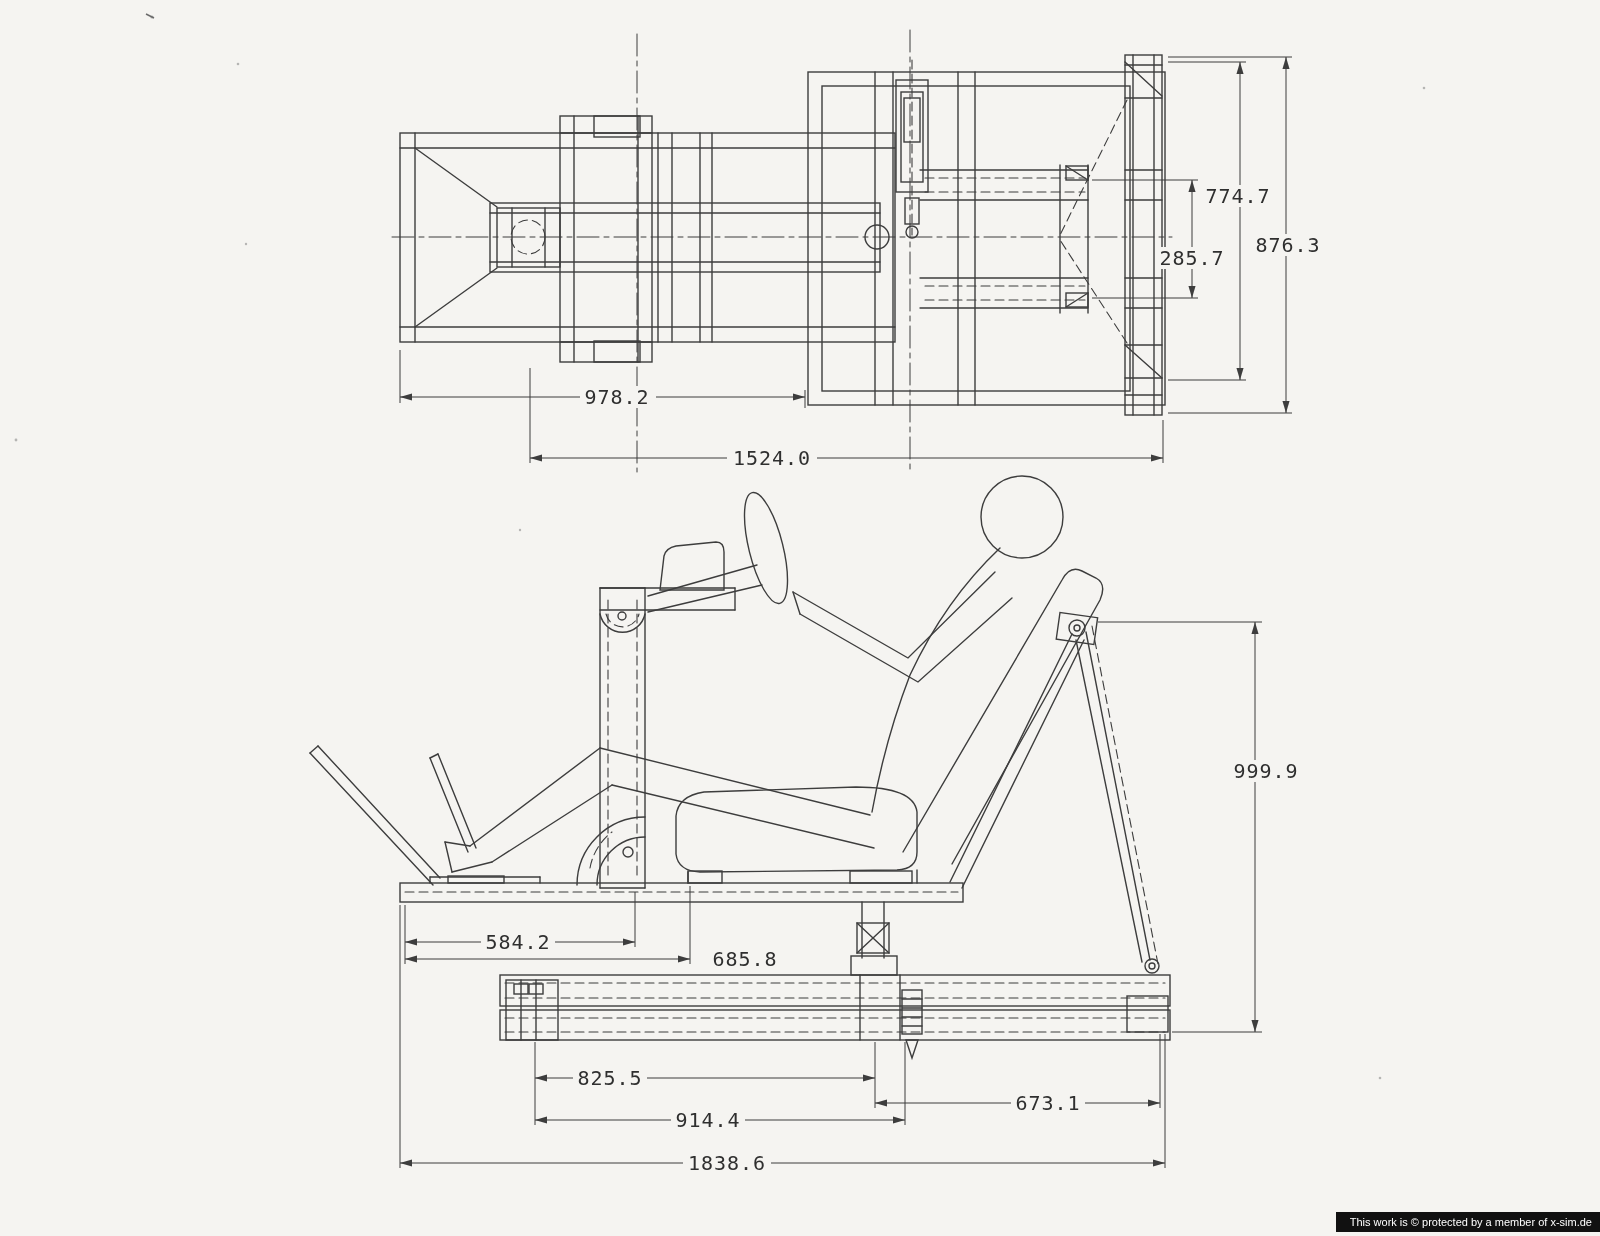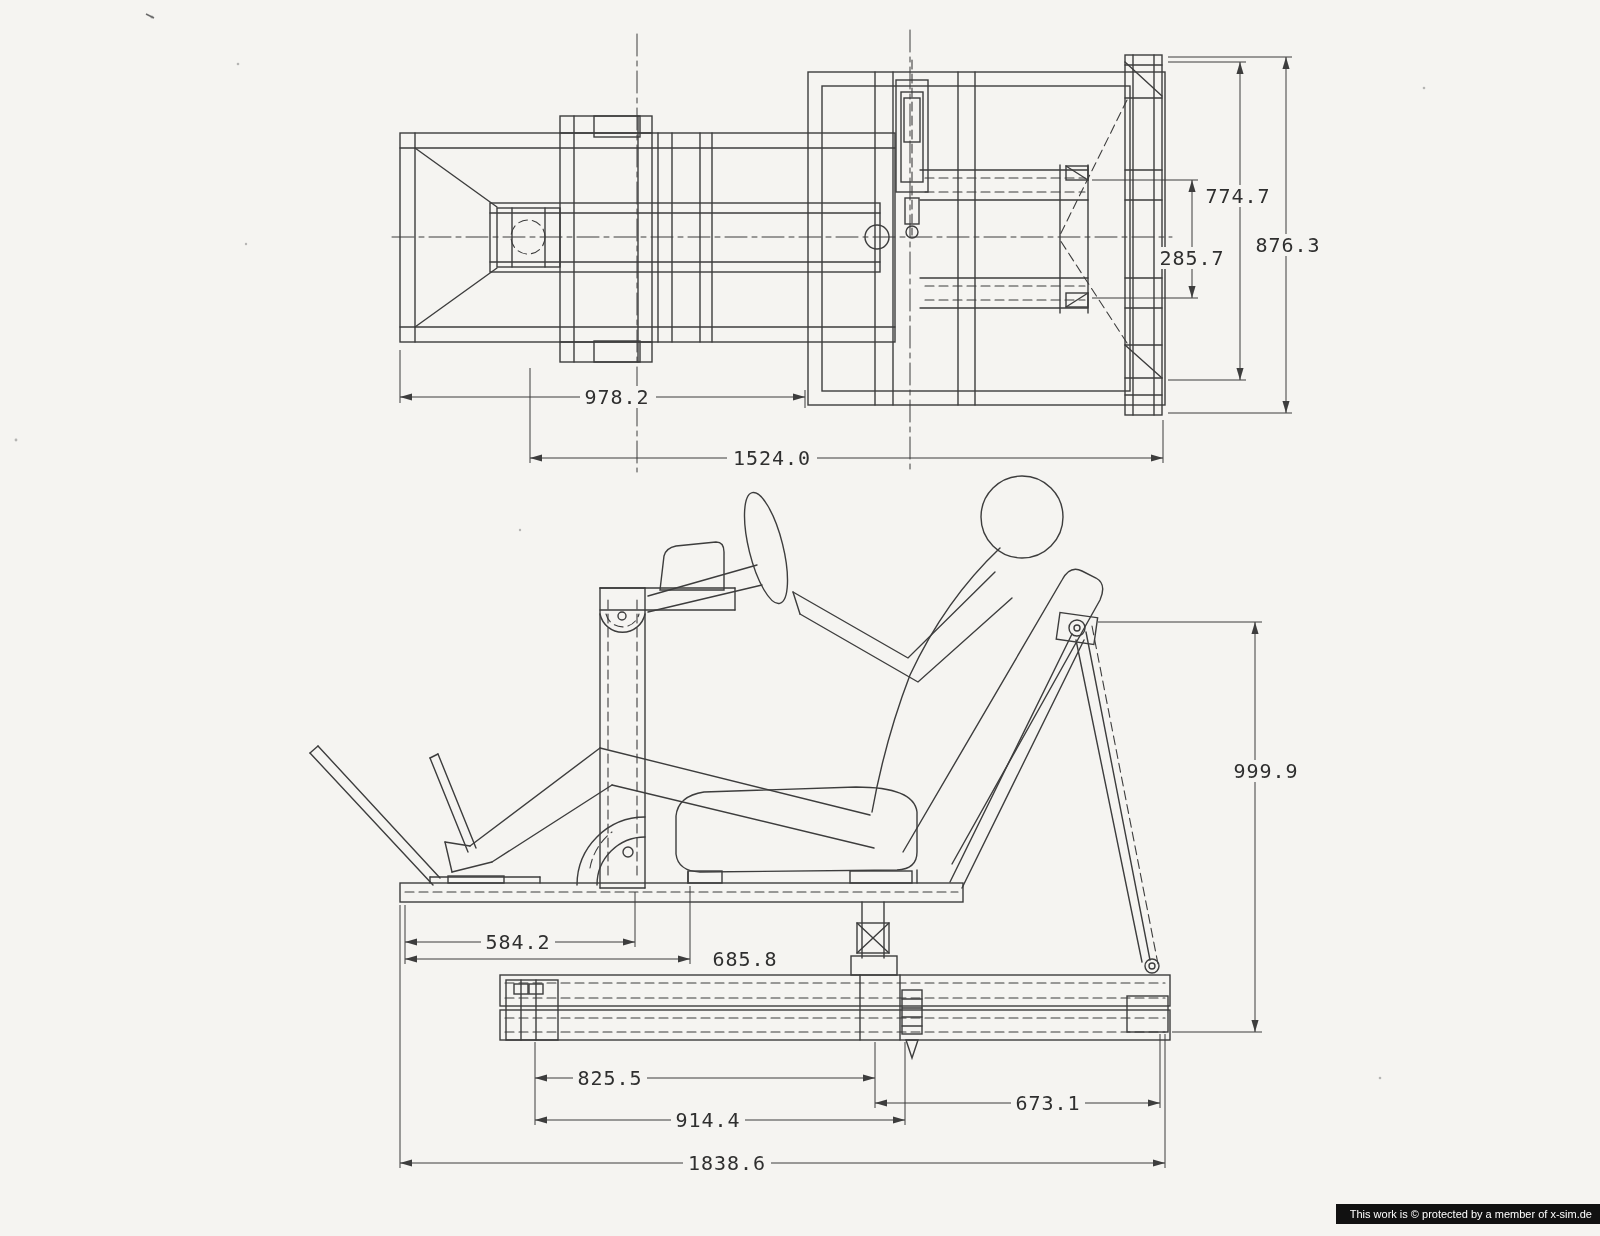--- a/index.html
+++ b/index.html
@@ -19,21 +19,21 @@
   .ln .cdash{stroke-dasharray:22 5 5 5;stroke-width:1;}
   .dim line{stroke:#3d3d3d;stroke-width:1;fill:none;}
   .dim rect.txtbg{fill:#f5f4f1;stroke:none;}
   .dim text{
     fill:#2f2f2f;font-family:"DejaVu Sans Mono", monospace;
     font-size:20px;text-anchor:middle;dominant-baseline:middle;
     letter-spacing:1px;
   }
   .speck{fill:#8a8a8a;stroke:none;opacity:.6;}
   .watermark-bar{
-    position:absolute;right:0;bottom:12px;
+    position:absolute;right:0;bottom:4px;
     background:#111;color:#fff;
     font-family:"Liberation Sans", sans-serif;
     font-size:11px;line-height:20px;height:20px;
     padding:0 8px 0 14px;
   }
 </style>
 </head>
 <body>
 
 <div class="page">

